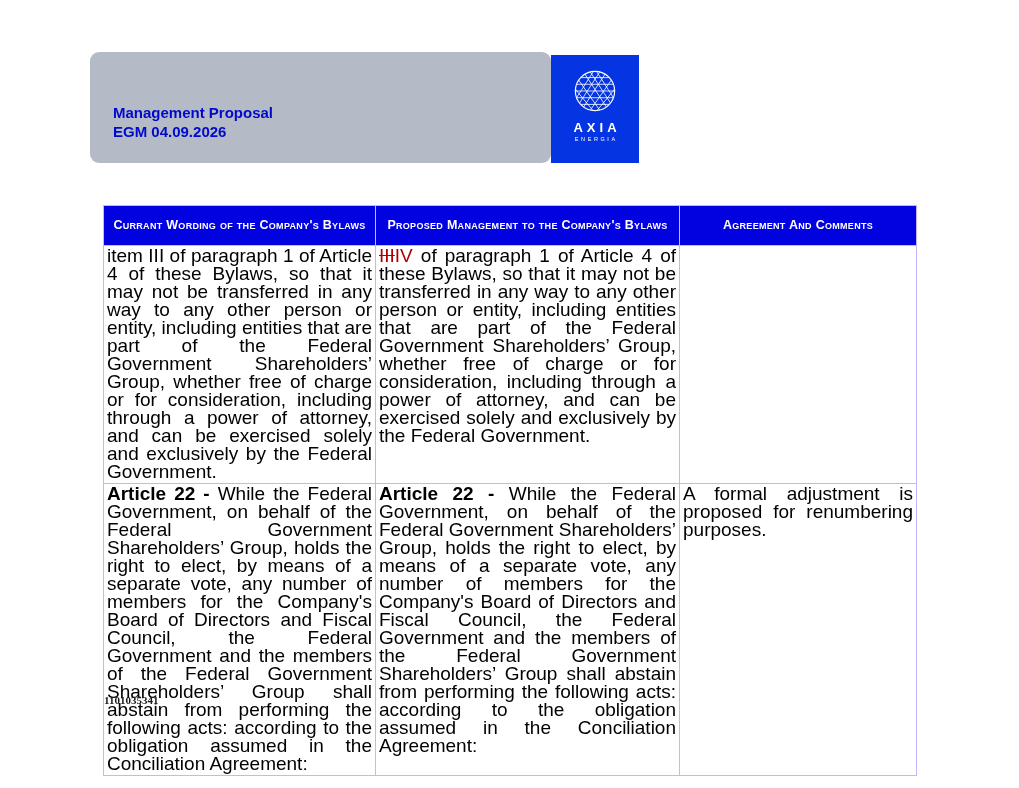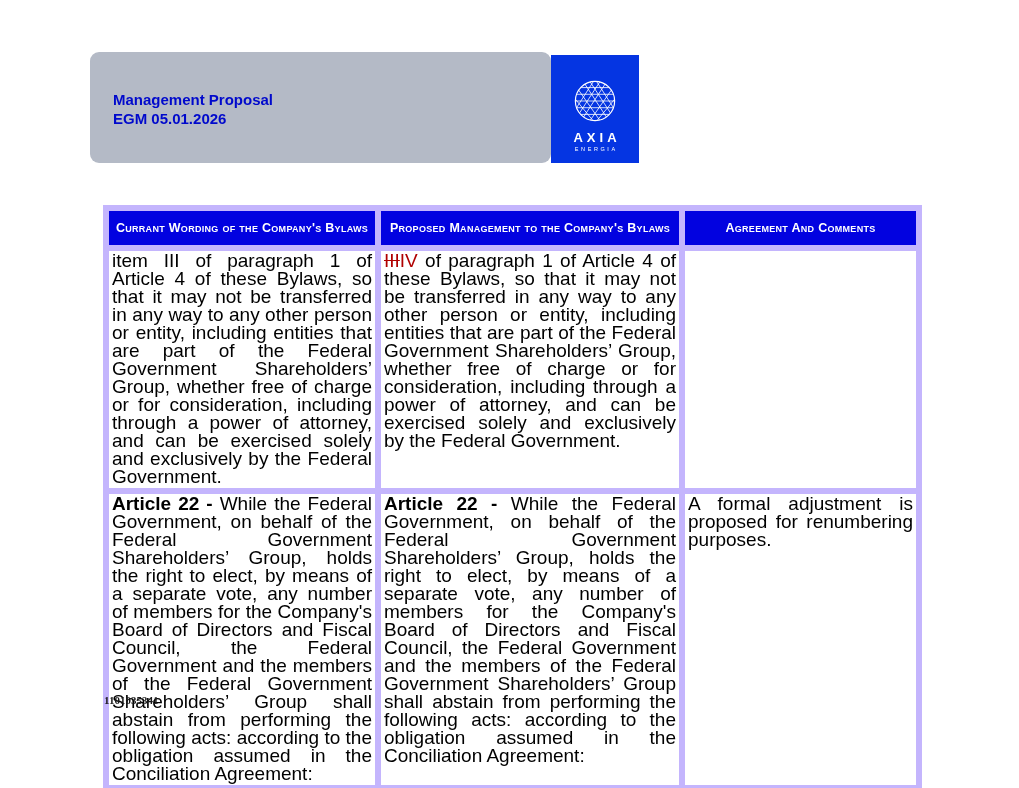--- a/index.html
+++ b/index.html
@@ -17,36 +17,36 @@
   
   .banner {
     position: absolute;
     left: 90px; top: 52px;
     width: 461px; height: 111px;
     background: var(--banner_bg, #b4bac6);
     border-radius: 9px;
   }
   .banner-text {
     position: absolute;
-    left: 23px; top: 38px;
+    left: 23px; top: 51px;
     color: var(--title_blue, #0009cc);
     font-size: 15px;
     font-weight: bold;
     line-height: 19px;
   }
 
   .logo {
     position: absolute;
     left: 551px; top: 55px;
     width: 88px; height: 108px;
     background: var(--logo_bg, #0535e2);
     display: flex;
     flex-direction: column;
     align-items: center;
-    justify-content: center;
+    justify-content: flex-start;
     padding-top: 13px;
   }
   .logo-sphere { display: block; }
   .logo-brand {
     margin-top: 7px;
     color: #ffffff;
     font-weight: bold;
     font-size: 13px;
     letter-spacing: 4px;
     text-indent: 4px;
@@ -62,21 +62,21 @@
 
   
   table.bylaws {
     position: absolute;
     left: 103px; top: 205px;
     width: 813px;
     border-collapse: collapse;
     table-layout: fixed;
   }
   table.bylaws td, table.bylaws th {
-    border: 6px solid #c4b5fd;
+    border: 1px solid #c4b5fd;
     vertical-align: top;
   }
   table.bylaws th {
     background: var(--header_bg, #0202e0);
     color: var(--header_text, #ffffff);
     font-weight: bold;
     font-variant: small-caps;
     font-size: 12.5px;
     letter-spacing: 0.3px;
     text-align: center;
@@ -119,21 +119,21 @@
   }
 </style>
 </head>
 <body>
 
 <div class="page">
 
   <div class="banner">
     <div class="banner-text">
       <div>Management Proposal</div>
-      <div>EGM 05.01.2026</div>
+      <div>EGM 04.09.2026</div>
     </div>
   </div>
 
   <div class="logo">
     <svg class="logo-sphere" width="46" height="46" viewBox="0 0 48 48" aria-hidden="true">
       <defs>
         <clipPath id="sphclip">
             <circle cx="24" cy="24" r="20.5"></circle>
           </clipPath>
       </defs>

